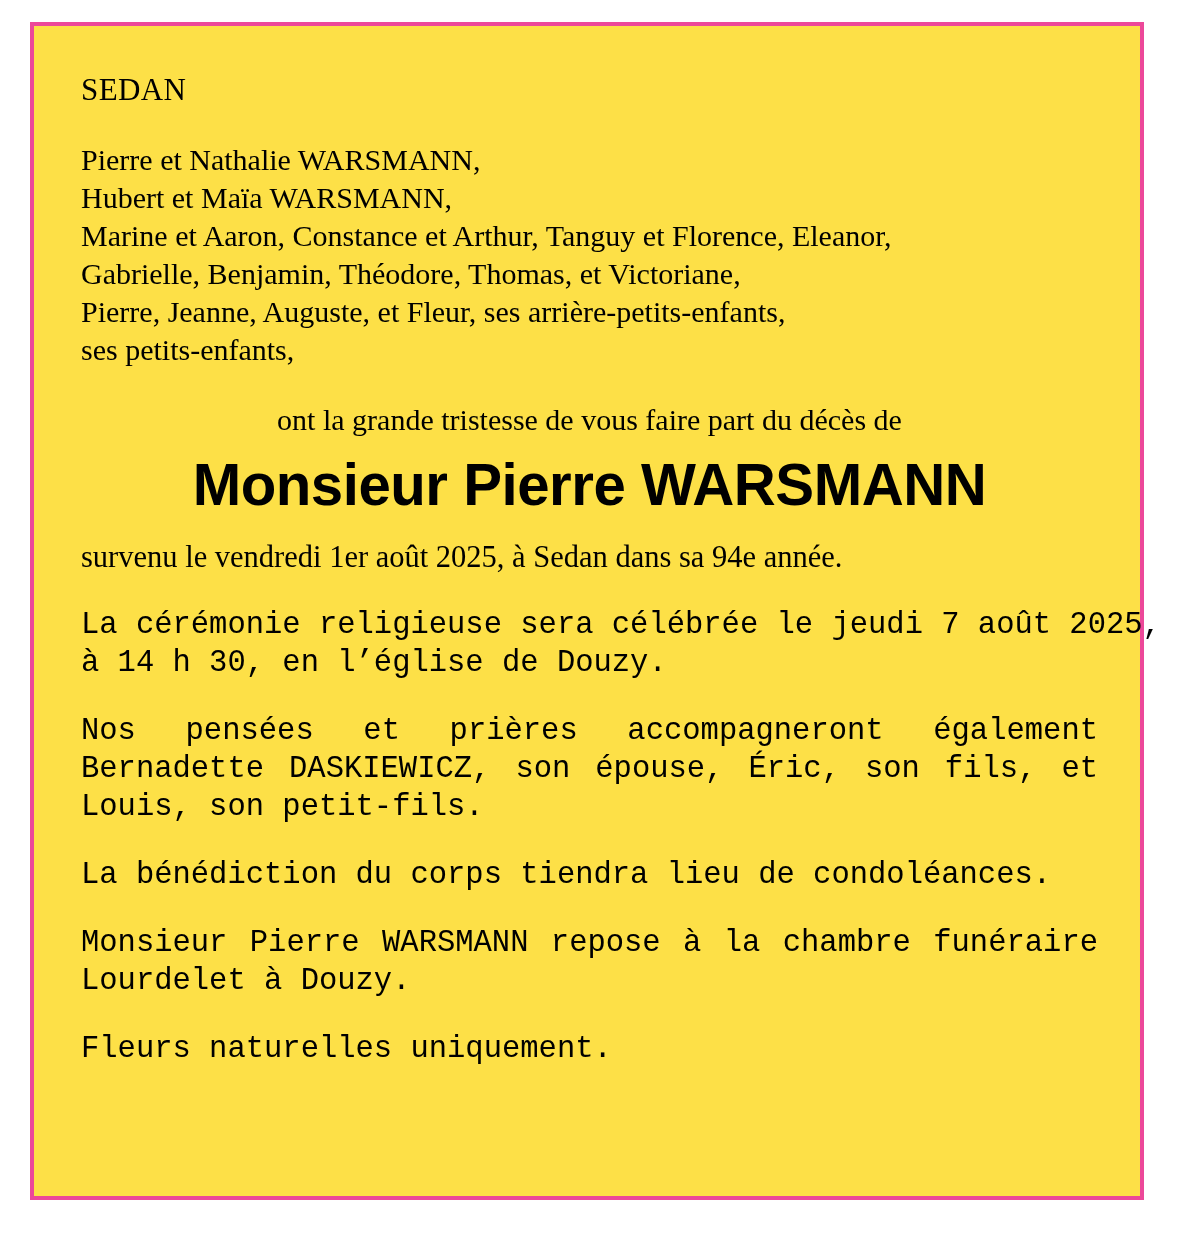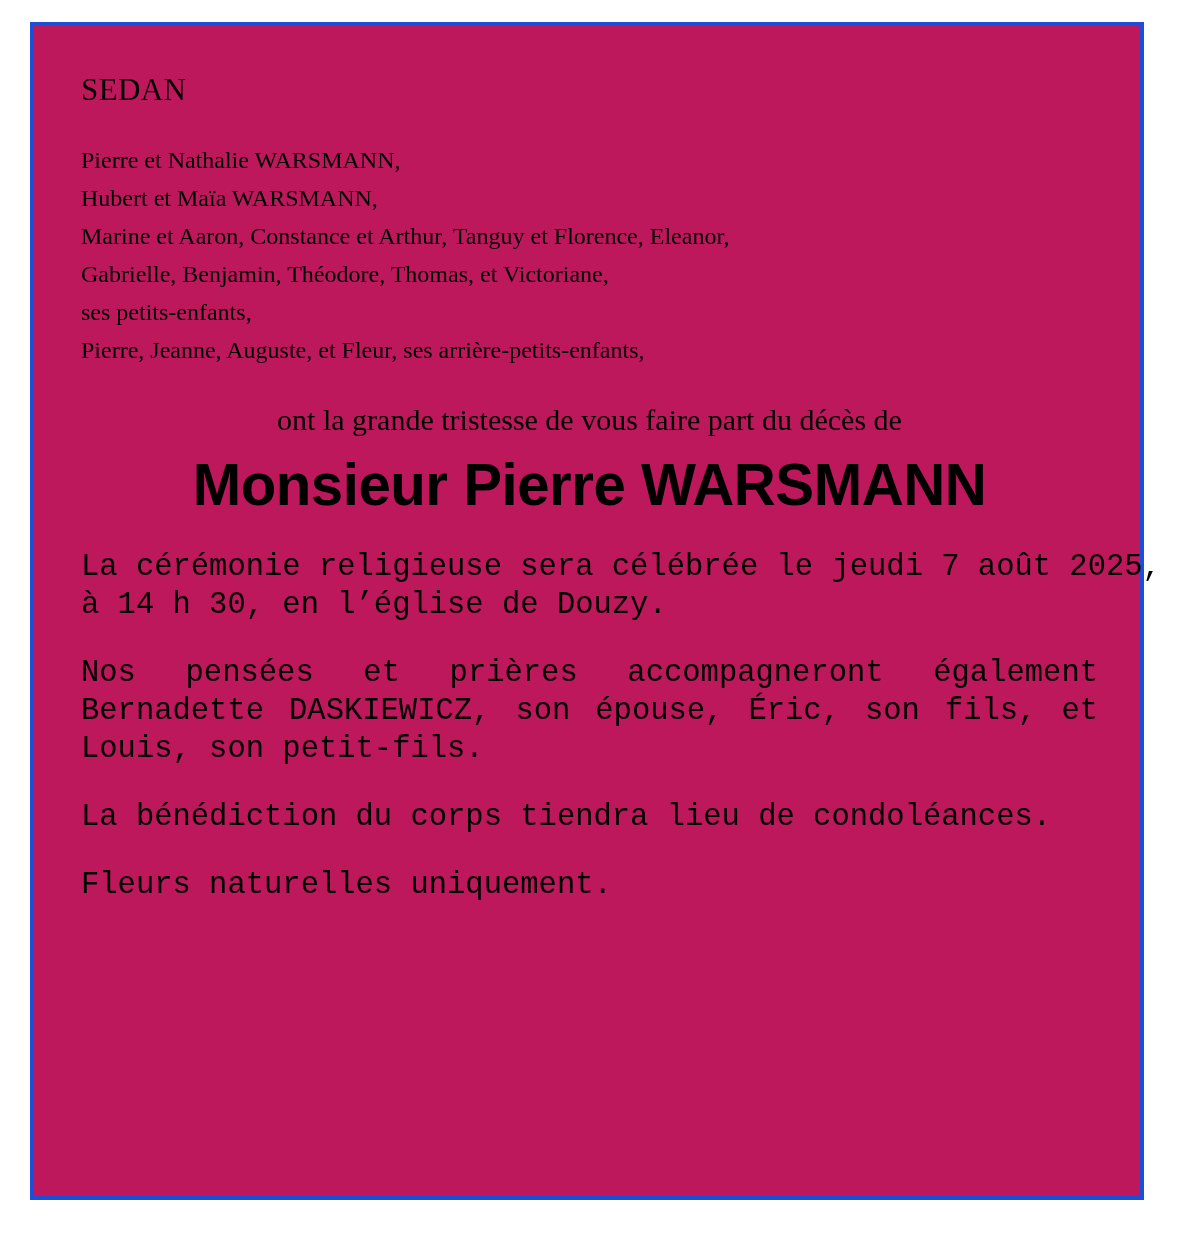--- a/index.html
+++ b/index.html
@@ -13,37 +13,37 @@
     font-family: "Liberation Serif", serif;
     color: #000000;
     -webkit-font-smoothing: antialiased;
   }
   .notice-frame {
     position: absolute;
     left: 30px;
     top: 22px;
     width: 1114px;
     height: 1178px;
-    border: 4px solid #1d4ed8;
+    border: 4px solid #ec4899;
     box-sizing: border-box;
-    background: #be185d;
+    background: #fde047;
   }
   .notice-inner {
     padding: 47px 42px 0 47px;
   }
   .locality {
     font-size: 31px;
     line-height: 1.1;
     letter-spacing: 0.4px;
   }
   .block {
     margin-top: 34px;
   }
   .family-lines {
-    font-size: 24px;
+    font-size: 30px;
     line-height: 38px;
   }
   .family-lines .line {
     white-space: nowrap;
   }
   .family-lines .justified {
     white-space: normal;
     text-align: justify;
     text-align-last: left;
   }
@@ -87,35 +87,37 @@
 <div class="notice-frame">
   <div class="notice-inner">
 
     <div class="locality">SEDAN</div>
 
     <div class="block family-lines">
       <div class="line">Pierre et Nathalie WARSMANN,</div>
       <div class="line">Hubert et Maïa WARSMANN,</div>
       <div class="line">Marine et Aaron, Constance et Arthur, Tanguy et Florence, Eleanor,</div>
       <div class="line">Gabrielle, Benjamin, Théodore, Thomas, et Victoriane,</div>
+      <div class="line">Pierre, Jeanne, Auguste, et Fleur, ses arrière-petits-enfants,</div>
       <div class="line">ses petits-enfants,</div>
-      <div class="line">Pierre, Jeanne, Auguste, et Fleur, ses arrière-petits-enfants,</div>
     </div>
 
     <div class="lead">ont la grande tristesse de vous faire part du décès de</div>
 
     <div class="deceased-name">Monsieur Pierre WARSMANN</div>
 
+    <div class="para">survenu le vendredi 1er août 2025, à Sedan dans sa 94e année.</div>
 
     <div class="para gap-big">
       <div class="line">La cérémonie religieuse sera célébrée le jeudi 7 août 2025,</div>
       <div class="line">à 14 h 30, en l’église de Douzy.</div>
     </div>
 
     <div class="para justified gap-big">Nos pensées et prières accompagneront également Bernadette DASKIEWICZ, son épouse, Éric, son fils, et Louis, son petit-fils.</div>
 
     <div class="para gap-big">La bénédiction du corps tiendra lieu de condoléances.</div>
 
+    <div class="para justified gap-big">Monsieur Pierre WARSMANN repose à la chambre funéraire Lourdelet à Douzy.</div>
 
     <div class="para gap-big">Fleurs naturelles uniquement.</div>
 
   </div>
 </div>
 
 </body></html>

